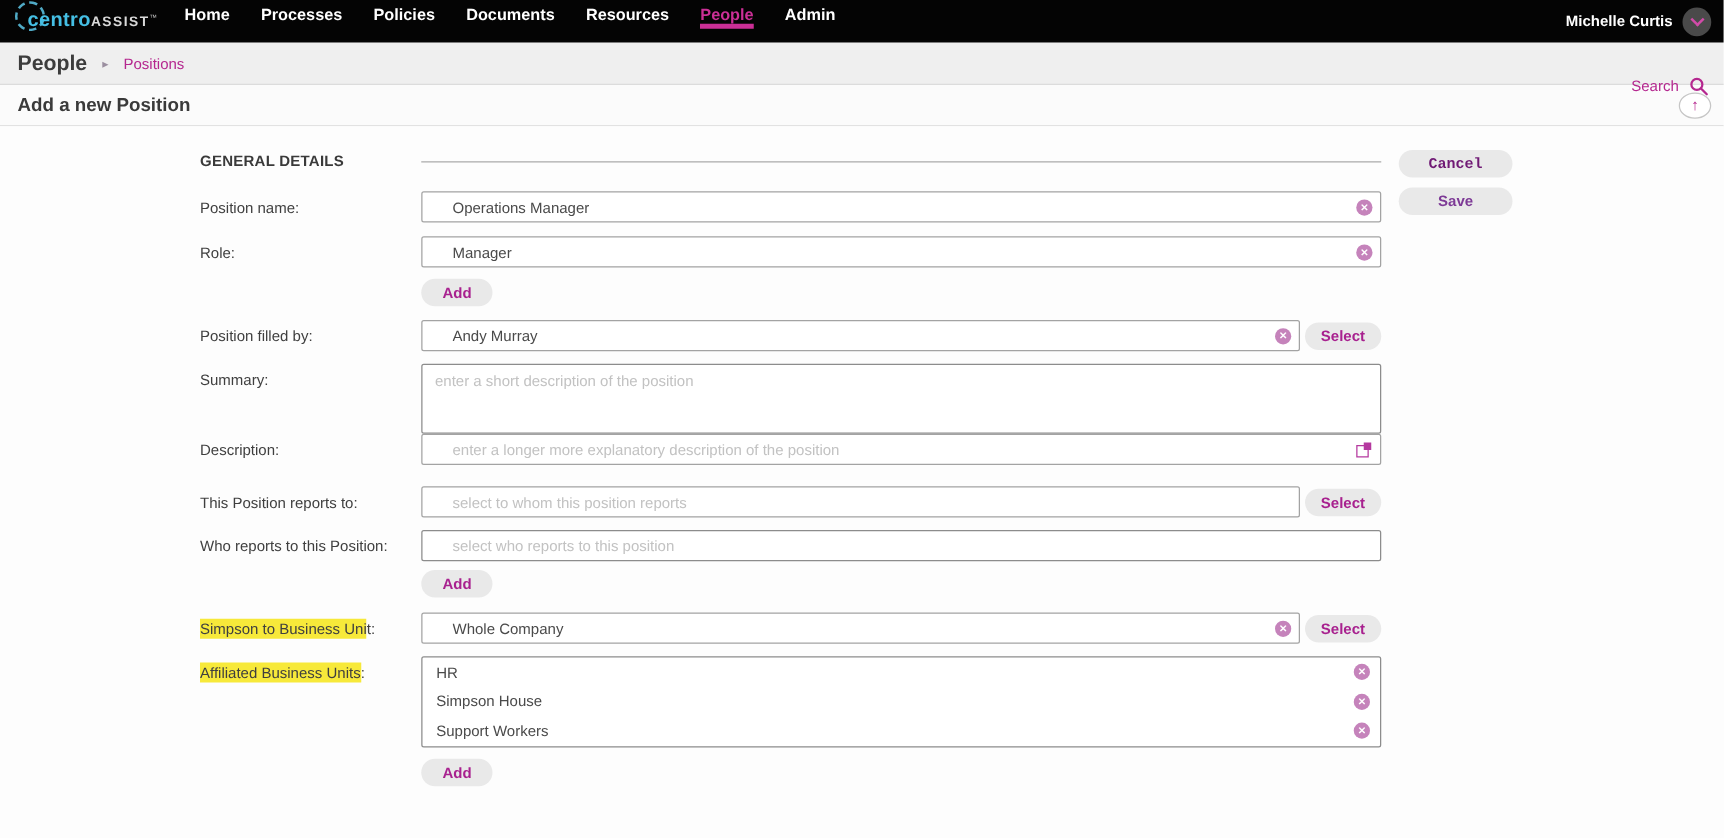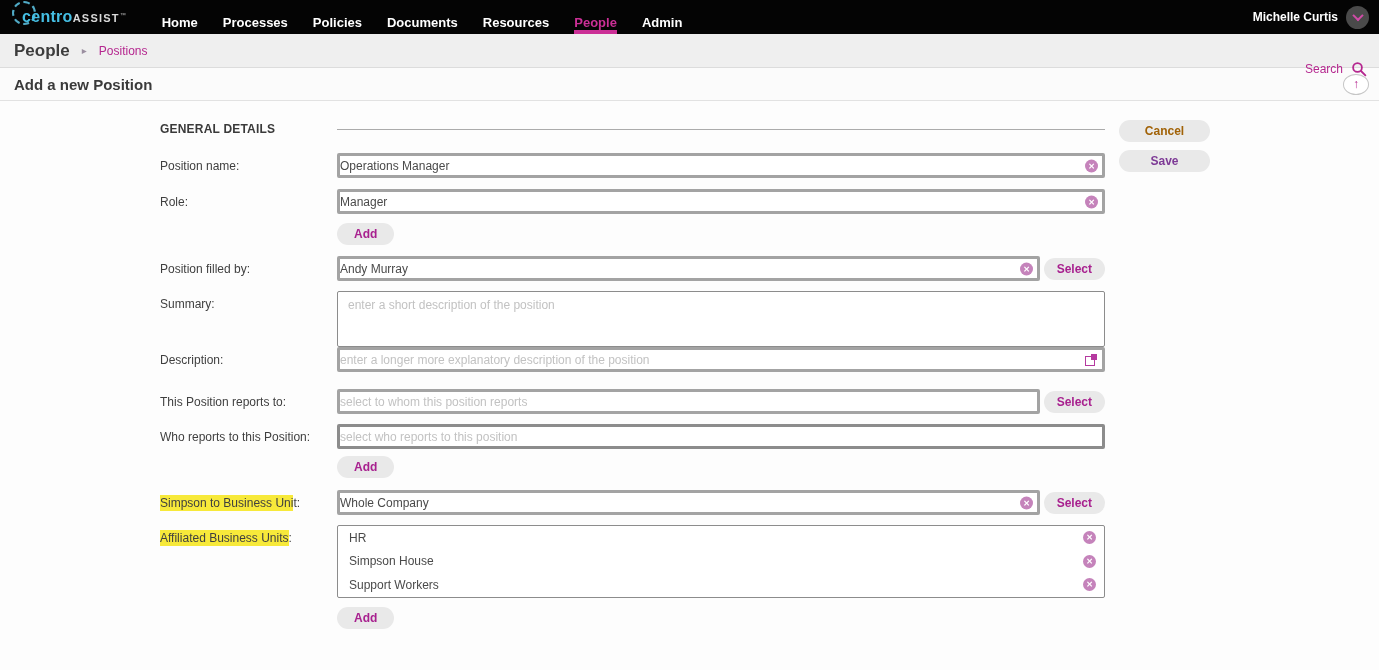--- a/index.html
+++ b/index.html
@@ -7,21 +7,21 @@
               font-family:"Liberation Sans", sans-serif; }
 
   
   .topnav { height:34px; background:#040404; display:flex; align-items:center; position:relative; }
   .logo { position:relative; display:flex; align-items:baseline; margin-left:22px; padding-left:0; cursor:pointer; }
   .logo-burst { position:absolute; left:-10px; top:-7px; width:24px; height:24px;
                 border:2px dashed #5ec8e8; border-radius:50%; opacity:.85; }
   .logo-centro { color:#45bfe4; font-size:16px; font-weight:bold; letter-spacing:.3px; position:relative; }
   .logo-assist { color:#d9d9d9; font-size:11px; letter-spacing:1.2px; font-weight:bold; position:relative; }
   .logo-tm { color:#bdbdbd; font-size:6px; position:relative; top:-5px; }
-  .nav-items { display:flex; gap:25px; margin-left:36px; height:34px; align-items:flex-end; }
+  .nav-items { display:flex; gap:25px; margin-left:22px; height:34px; align-items:flex-start; }
   .nav-item { color:#fff; font-size:13px; font-weight:bold; display:flex; align-items:center;
               border-bottom:4px solid transparent; padding-top:4px; cursor:pointer; text-decoration:none; }
   .nav-item.active { color:#cb2f96; border-bottom-color:#cb2f96; }
   .user-area { margin-left:auto; margin-right:10px; display:flex; align-items:center; gap:8px; cursor:pointer; }
   .user-name { color:#fff; font-size:12px; font-weight:bold; }
   .avatar { width:23px; height:23px; border-radius:50%; background:#4a4a4a;
             display:flex; align-items:center; justify-content:center; }
   .chev { width:8px; height:8px; border-right:2px solid #d14ba8; border-bottom:2px solid #d14ba8;
           transform:rotate(45deg) translate(-1px,-1px); }
 
@@ -53,22 +53,22 @@
 
   .mt-h1 { margin-top:21px; } .mt-posname { margin-top:17px; } .mt-role { margin-top:11px; }
   .mt-add1 { margin-top:9px; } .mt-filled { margin-top:11px; } .mt-summary { margin-top:10px; }
   .mt-desc { } .mt-h2 { margin-top:29px; } .mt-rep { margin-top:17px; }
   .mt-who { margin-top:10px; } .mt-add2 { margin-top:7px; } .mt-bu { margin-top:12px; }
   .mt-aff { margin-top:10px; } .mt-add3 { margin-top:9px; }
   .row.top-align { align-items:flex-start; } .row.top-align .lbl { padding-top:6px; }
 
   .input-wrap { position:relative; flex:1; }
   .input-wrap.short { flex:0 0 703px; }
-  input.txt { width:100%; height:25px; border:3px solid #a3a3a3; border-radius:2px;
-              padding:0 24px 0 0; font-size:12px; color:#4a4a4a; background:#fff;
+  input.txt { width:100%; height:25px; border:1px solid #a3a3a3; border-radius:2px;
+              padding:0 24px 0 24px; font-size:12px; color:#4a4a4a; background:#fff;
               font-family:"Liberation Sans", sans-serif; }
   input.txt.noicon { padding-right:10px; }
   textarea.txt { width:100%; height:56px; border:1px solid #8c8c8c; border-radius:2px;
                  padding:6px 10px; font-size:12px; color:#4a4a4a; resize:none; background:#fff;
                  font-family:"Liberation Sans", sans-serif; }
   .prominent { border-color:#8c8c8c !important; }
   input::placeholder, textarea::placeholder { color:#c2c2c2; }
 
   .clear-icon { position:absolute; right:7px; top:50%; transform:translateY(-50%);
                 width:13px; height:13px; border-radius:50%; background:#c583bb; color:#fff;
@@ -90,21 +90,21 @@
   .select-btn { margin-left:auto; padding:0 13px; }
 
   .listbox { width:100%; border:1px solid #8c8c8c; border-radius:2px; background:#fff; }
   .list-item { height:23.6px; display:flex; align-items:center; justify-content:space-between;
                padding:0 8px 0 11px; font-size:12px; color:#4a4a4a; }
   .list-item .clear-icon { position:static; transform:none; }
 
   .side-actions { position:absolute; left:1119px; top:19px; display:flex;
                   flex-direction:column; gap:8px; }
   .side-actions .pill { width:91px; padding:0; }
-  .cancel-btn { color:#a16207; }
+  .cancel-btn { color:#701a75;font-family:Liberation Mono, monospace; }
   .save-btn { color:#7d3a96; }
 
   .hl { background:#f7e93a; padding:1px 0; }
 
   .mag-icon { width:16px; height:16px; }
 </style>
 </head>
 <body>
 
 <header class="topnav">

